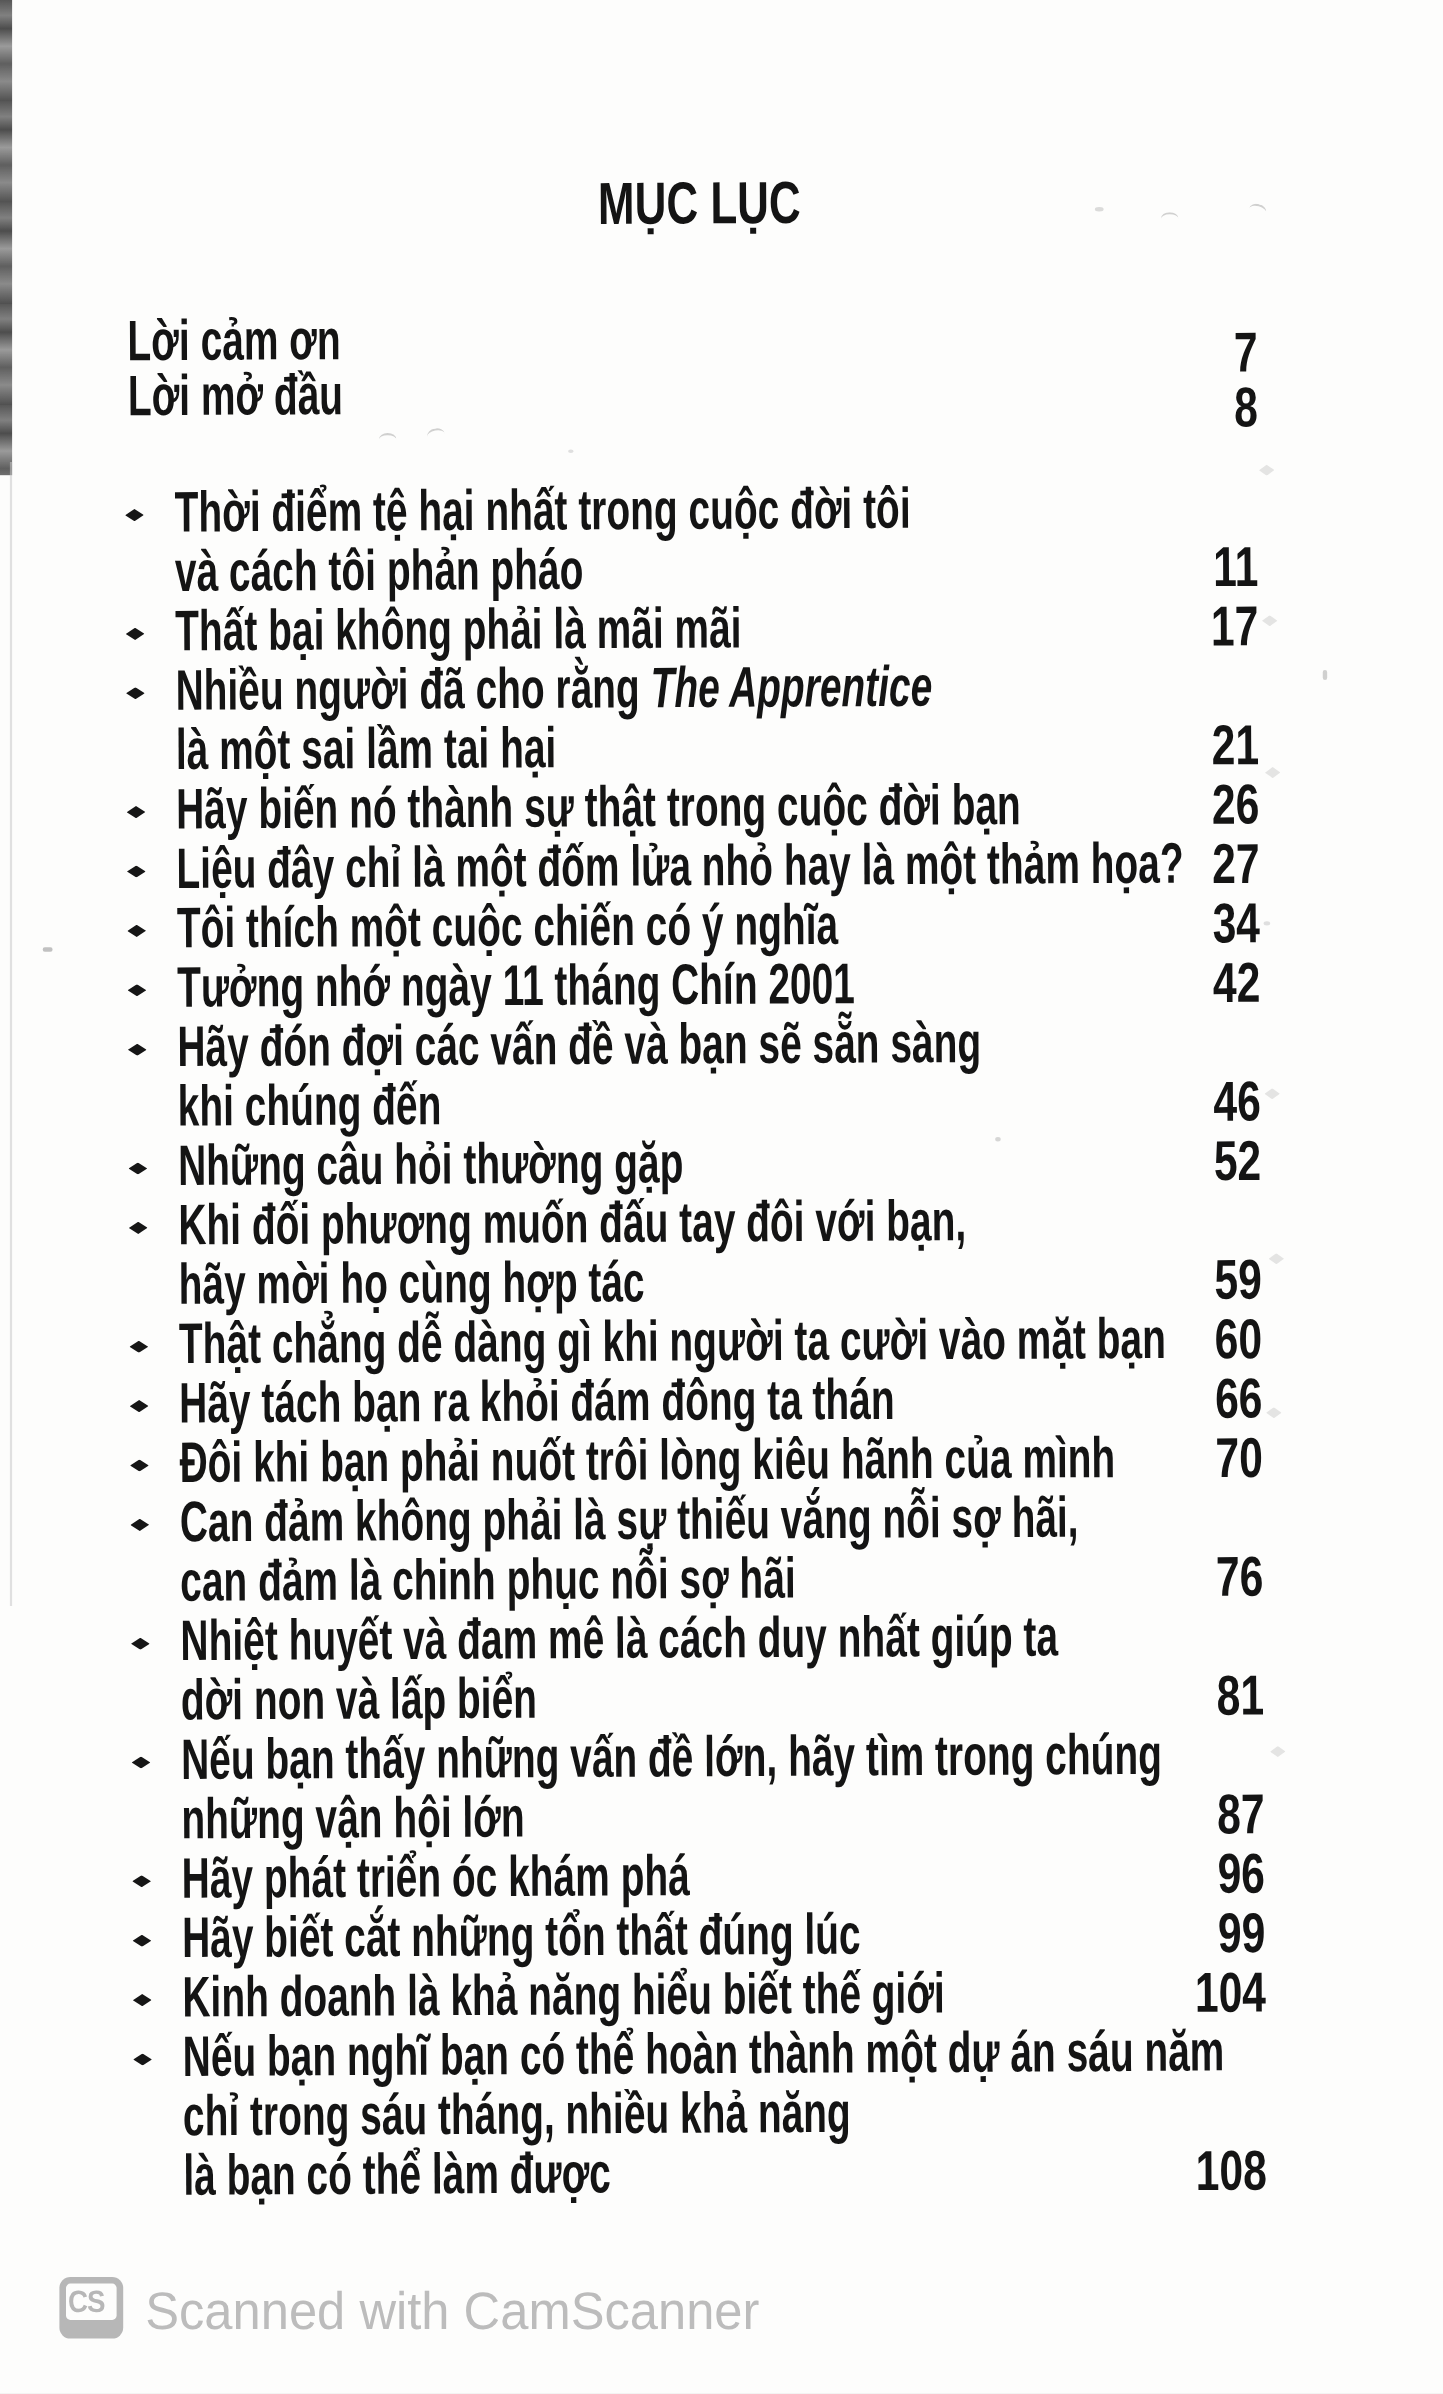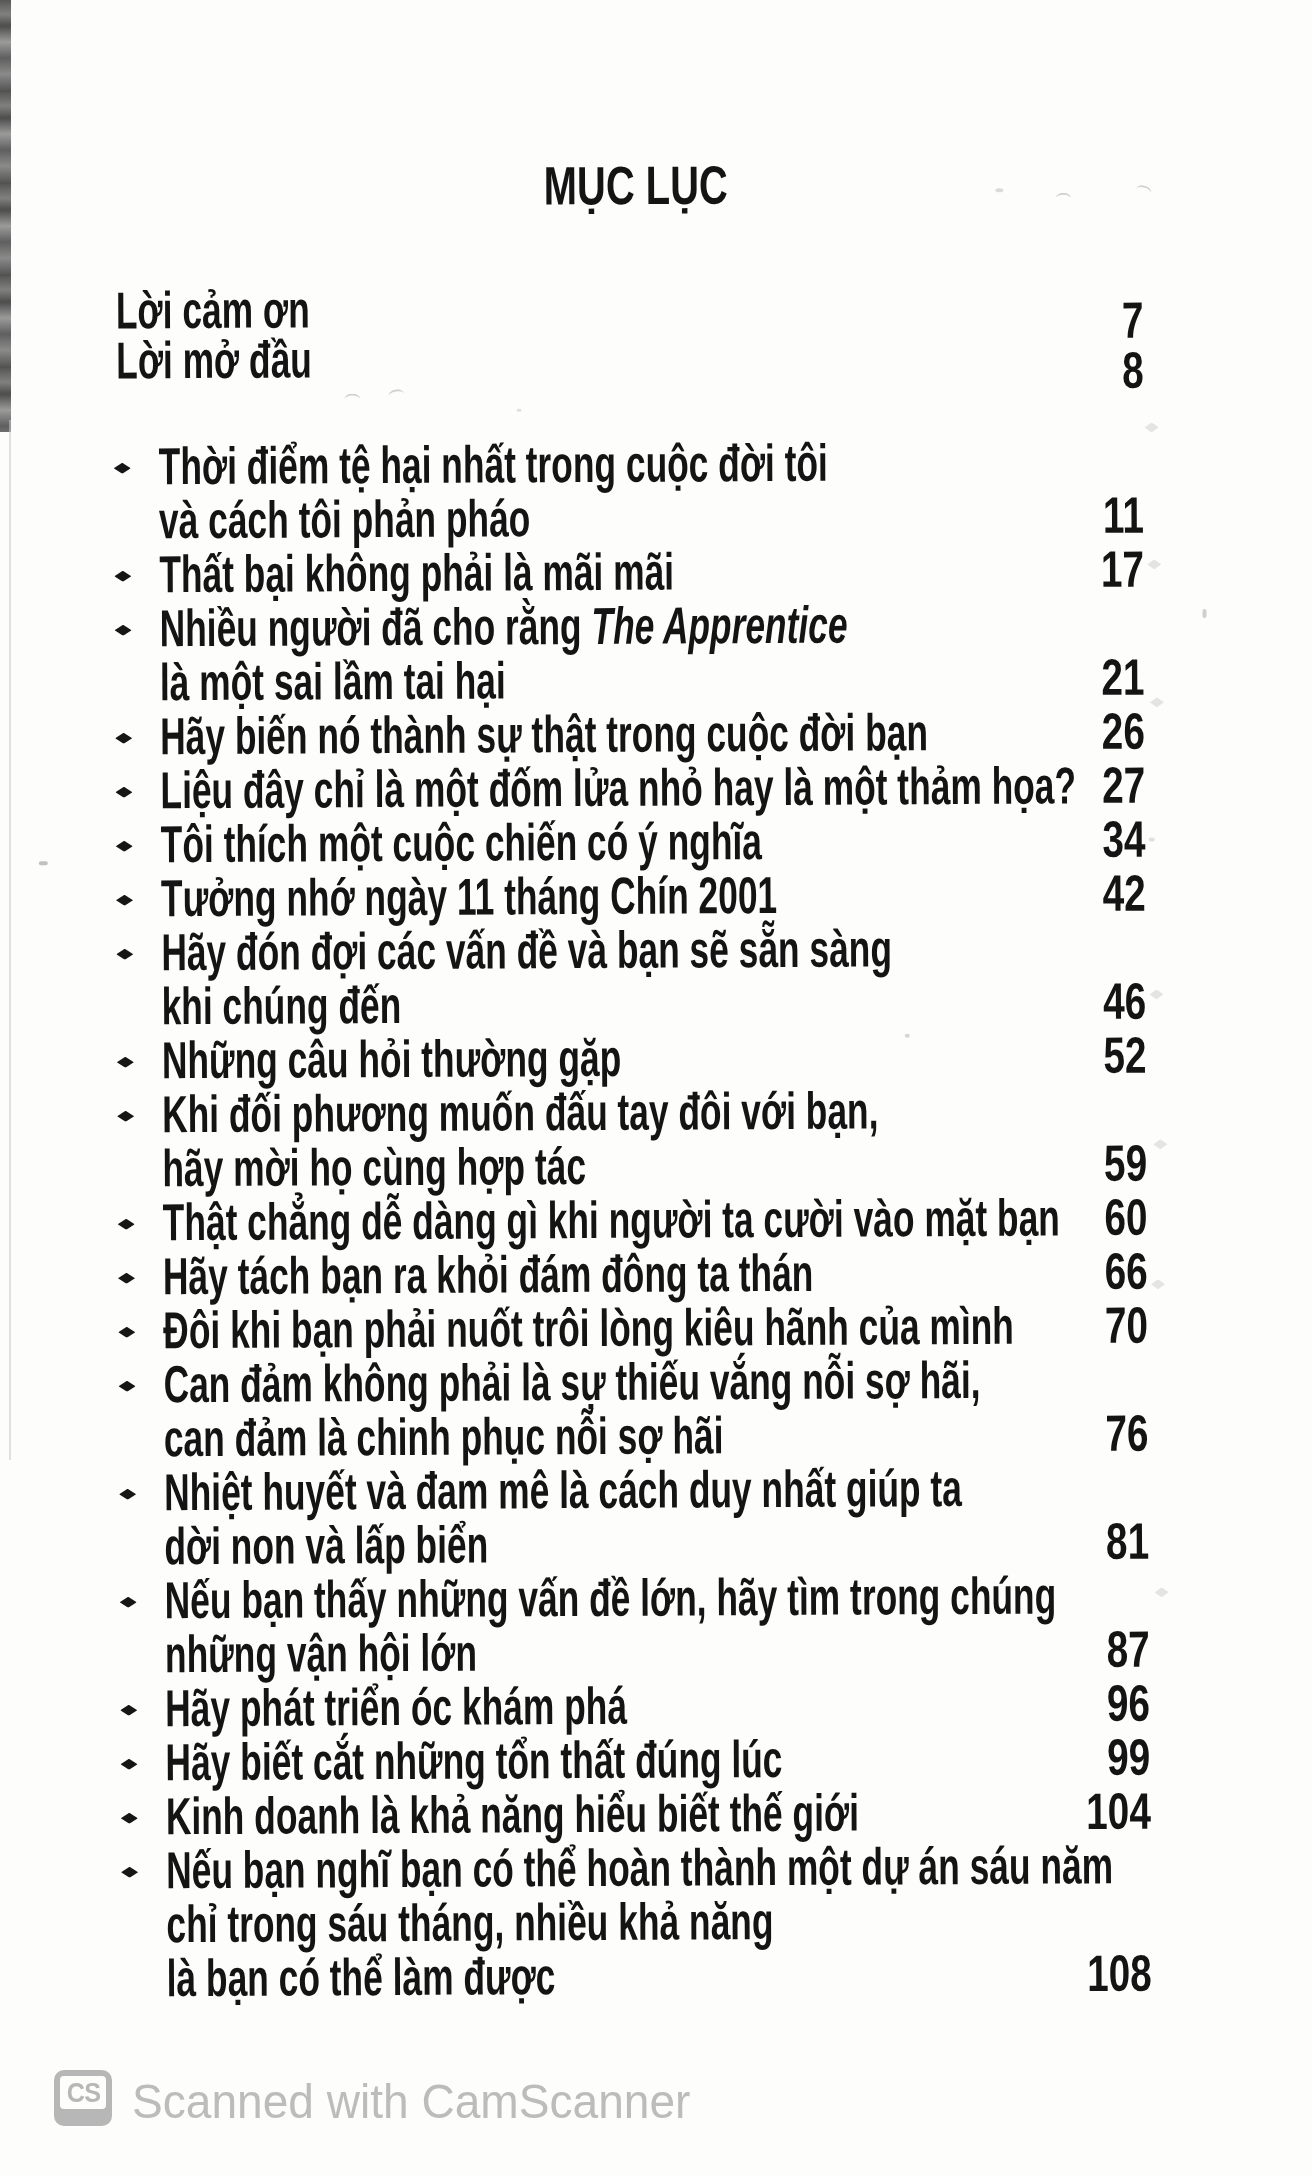--- a/index.html
+++ b/index.html
@@ -77,21 +77,21 @@
     opacity:0.45;background:transparent;
   }
   
   .cs-badge{
     position:absolute;left:54px;top:2070px;width:58px;height:56px;
     background:#b7b7b7;border-radius:10px;
   }
   .cs-inner{
     position:absolute;left:6px;top:6px;width:46px;height:33px;
     background:#fdfdfc;border-radius:4px;
-    display:flex;align-items:center;justify-content:center;
+    display:flex;align-items:center;justify-content:flex-start;
   }
   .cs-inner span{
     color:#b7b7b7;font-weight:700;font-size:28px;letter-spacing:-1px;
     transform:scaleX(0.9);
   }
   .cs-text{
     position:absolute;left:132px;top:2074px;
     color:#bcbcbc;font-size:48px;font-weight:400;
     white-space:nowrap;
     transform:scaleX(0.96);transform-origin:0 50%;

